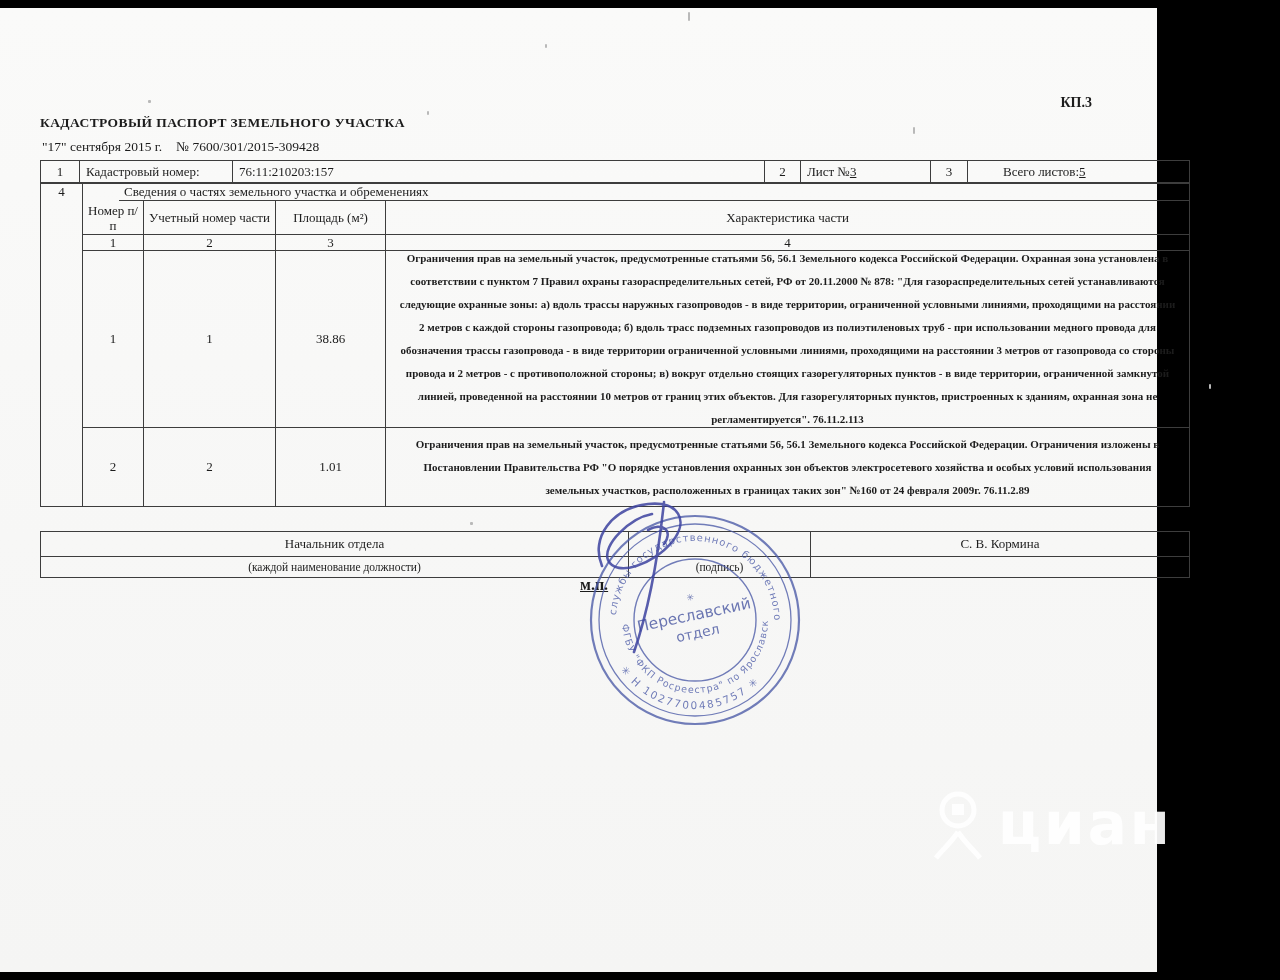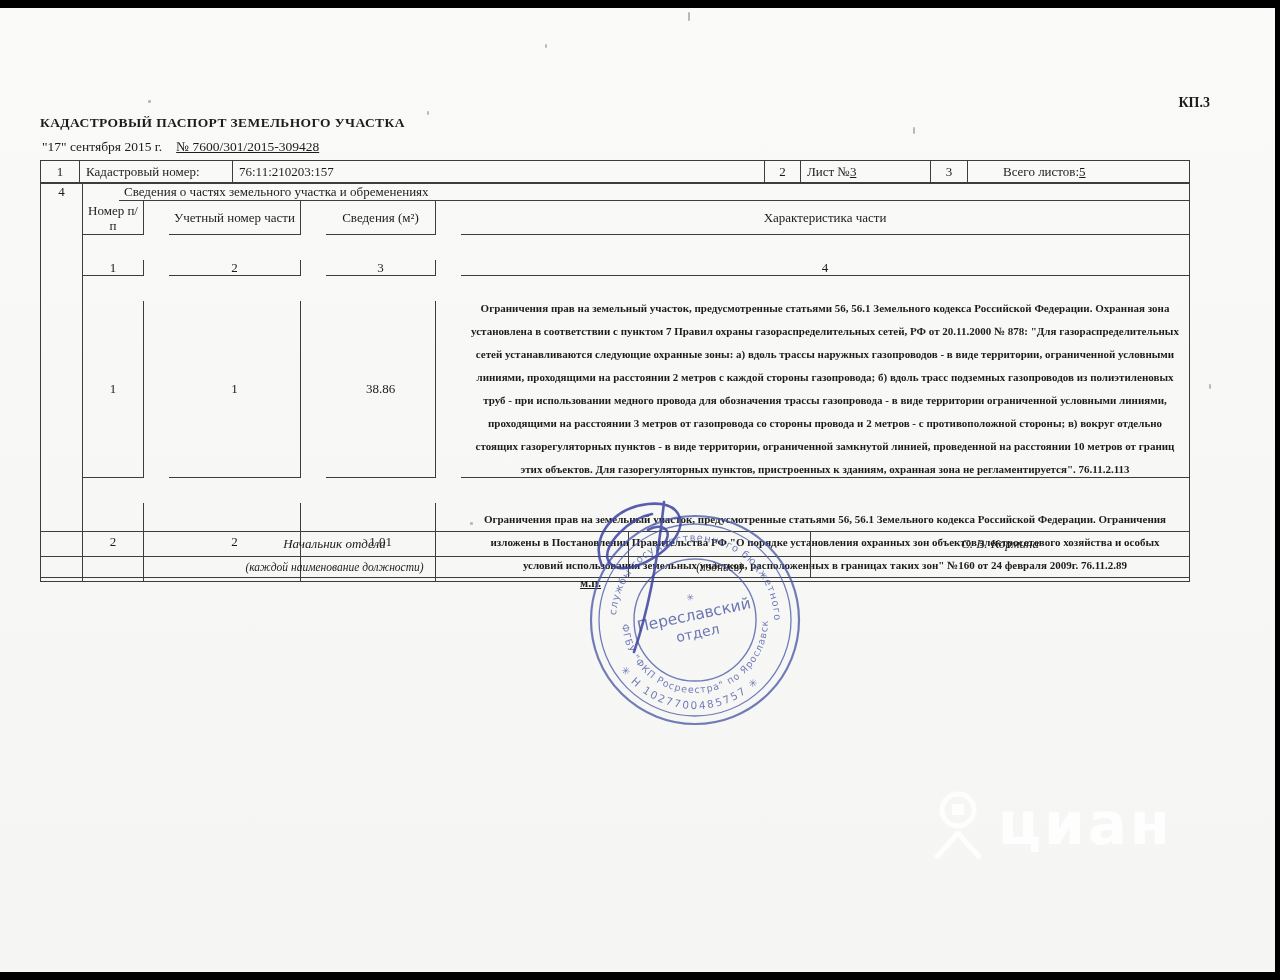--- a/index.html
+++ b/index.html
@@ -2,61 +2,61 @@
 <html><head>
 <meta charset="utf-8">
 <style>
   html,body{margin:0;padding:0;}
   body{
     width:1280px;height:980px;position:relative;background:#000;
     font-family:"Liberation Serif","DejaVu Serif",serif;color:#1c1c1c;
     overflow:hidden;
   }
   .page{
-    position:absolute;left:0;top:8px;width:1275px;height:964px;
+    position:absolute;left:0;top:8px;width:1157px;height:964px;
     background:linear-gradient(180deg,#fafaf9 0%,#f7f7f6 55%,#f5f5f4 100%);
   }
   .kp-code{position:absolute;top:87px;right:65px;font-weight:bold;font-size:14px;}
   .doc-title{position:absolute;top:107px;left:40px;width:1150px;
     font-weight:bold;font-size:13.5px;letter-spacing:.4px;}
   .date-line{position:absolute;top:131px;left:42px;font-size:13.5px;}
-  .date-line .num{margin-left:14px;text-decoration:underline;}
+  .date-line .num{margin-left:14px;}
   
   .rowA{position:absolute;left:40px;top:152px;width:1148px;height:22px;
     display:grid;grid-template-columns:39px 153px 532px 36px 130px 37px 221px;
     border:1px solid #3d3d3d;font-size:13px;}
   .rowA>div{border-right:1px solid #3d3d3d;display:flex;align-items:center;padding:0 6px;overflow:hidden;}
   .rowA>div:last-child{border-right:none;margin-left:29px;}
   .rowA .c{justify-content:center;padding:0;}
   .uline{text-decoration:underline;}
   
   .section4{position:absolute;left:40px;top:174px;width:1150px;
     border:1px solid #3d3d3d;display:flex;box-sizing:border-box;}
   .sec-left{width:41px;border-right:1px solid #3d3d3d;font-size:13px;
     display:flex;justify-content:center;align-items:flex-start;padding-top:1px;}
   .sec-right{flex:1;min-width:0;}
   .sec-title{height:17px;border-bottom:1px solid #3d3d3d;font-size:13px;
     display:flex;align-items:center;padding:0 5px;margin-left:36px;}
   .inner{display:grid;grid-template-columns:61px 132px 110px 1fr;
-    grid-template-rows:34px 16px 177px 78px;font-size:13px;gap:25px;}
+    grid-template-rows:34px 16px 177px 78px;font-size:13px;}
   .inner>div{border-right:1px solid #3d3d3d;border-bottom:1px solid #3d3d3d;
     display:flex;align-items:center;justify-content:center;text-align:center;overflow:hidden;}
   .inner>div:nth-child(4n){border-right:none;}
   .inner>div:nth-last-child(-n+4){border-bottom:none;}
   .hdr{line-height:15px;padding:0 4px;}
   .desc{font-size:11px;line-height:23px;padding:1px 10px;font-weight:bold;}
   
   .sig{position:absolute;left:40px;top:523px;width:1150px;
     display:grid;grid-template-columns:588px 182px 1fr;grid-template-rows:25px 20px;
     border:1px solid #3d3d3d;box-sizing:border-box;font-size:13px;}
-  .sig>div{border-right:1px solid #3d3d3d;display:flex;align-items:center;justify-content:center;overflow:hidden;font-style:italic;}
+  .sig>div{border-right:1px solid #3d3d3d;display:flex;align-items:center;justify-content:center;overflow:hidden;}
   .sig>div:nth-child(3n){border-right:none;}
   .sig>div:nth-child(-n+3){border-bottom:1px solid #3d3d3d;}
   .sig .cap{font-size:11.5px;}
-  .mp{position:absolute;left:580px;top:568px;font-size:12px;font-weight:bold;text-decoration:underline;}
+  .mp{position:absolute;left:580px;top:568px;font-size:16px;font-weight:bold;text-decoration:underline;}
   
   .ink{position:absolute;left:560px;top:482px;width:280px;height:260px;pointer-events:none;}
   
   .wm{position:absolute;left:932px;top:780px;display:flex;align-items:center;gap:14px;
     color:#ffffff;opacity:.92;}
   .wm-text{font-family:"DejaVu Sans","Liberation Sans",sans-serif;font-weight:bold;
     font-size:58px;letter-spacing:3px;line-height:1;}
   
   .speck{position:absolute;background:#b9b9b9;border-radius:1px;}
 </style>
@@ -89,21 +89,21 @@
     </div>
   </div>
 
   <div class="section4">
     <div class="sec-left">4</div>
     <div class="sec-right">
       <div class="sec-title">Сведения о частях земельного участка и обременениях</div>
       <div class="inner">
         <div class="hdr">Номер п/п</div>
         <div class="hdr">Учетный номер части</div>
-        <div class="hdr">Сведения (м²)</div>
+        <div class="hdr">Площадь (м²)</div>
         <div class="hdr">Характеристика части</div>
 
         <div>1</div>
         <div>2</div>
         <div>3</div>
         <div>4</div>
 
         <div>1</div>
         <div>1</div>
         <div>38.86</div>

